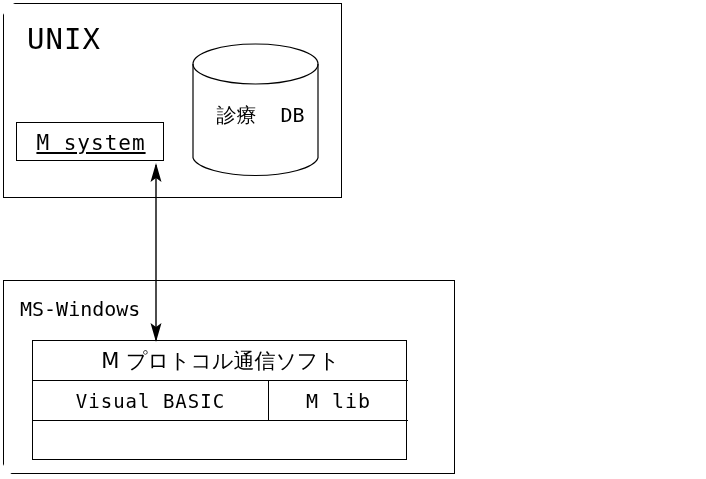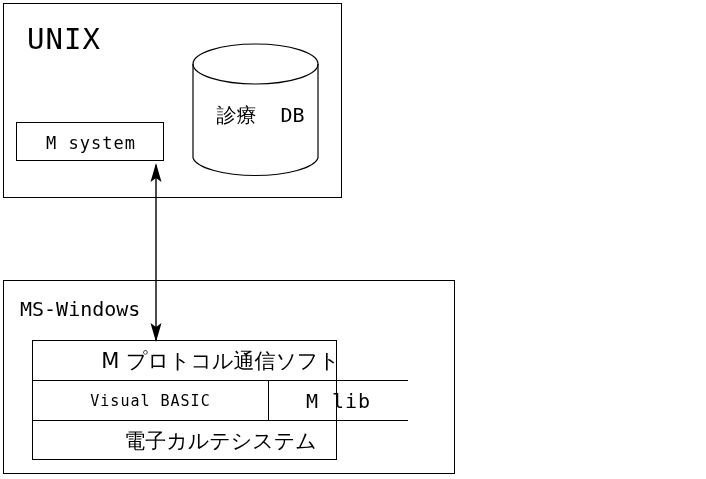--- a/index.html
+++ b/index.html
@@ -11,20 +11,21 @@
   body {
     font-family: "DejaVu Sans Mono", "Liberation Mono", monospace;
     color: #000000;
   }
   #canvas {
     position: relative;
     width: 706px;
     height: 479px;
     background: #ffffff;
     overflow: hidden;
+    border-radius: 27px;
   }
 
   
   .box {
     position: absolute;
     box-sizing: border-box;
     border: 1px solid #000000;
     background: transparent;
   }
 
@@ -54,23 +55,24 @@
   }
   #m-system-label {
     position: absolute;
     left: 0;
     top: 0;
     width: 148px;
     height: 39px;
     display: flex;
     align-items: center;
     justify-content: center;
-    font-size: 17px;
-    letter-spacing: 1px;
-    white-space: nowrap;
+    font-size: 21px;
+    letter-spacing: 1px;
+    white-space: nowrap;
+    text-decoration: underline;
   }
 
   
   #db-cylinder {
     position: absolute;
     left: 192px;
     top: 43px;
     width: 127px;
     height: 136px;
   }
@@ -116,21 +118,21 @@
     line-height: 24px;
     letter-spacing: 0px;
     white-space: nowrap;
     margin-left: 7px;
   }
 
   
   #stack-box {
     left: 32px;
     top: 340px;
-    width: 305px;
+    width: 375px;
     height: 120px;
   }
   .stack-row {
     position: absolute;
     left: 0;
     width: 375px;
     height: 40px;
     box-sizing: border-box;
     display: flex;
     align-items: center;
@@ -160,21 +162,21 @@
   }
 
   .jp {
     font-family: "DejaVu Sans", "Liberation Sans", sans-serif;
     font-size: 21px;
     letter-spacing: 0px;
     white-space: nowrap;
   }
   .mono {
     font-family: "DejaVu Sans Mono", "Liberation Mono", monospace;
-    font-size: 15px;
+    font-size: 19px;
     letter-spacing: 1px;
     white-space: nowrap;
   }
   .mono-bold {
     font-family: "DejaVu Sans Mono", "Liberation Mono", monospace;
     font-size: 20px;
     letter-spacing: 1px;
     white-space: nowrap;
   }
 
@@ -240,19 +242,16 @@
 
     <div class="stack-row" id="row-middle">
       <div class="cell" id="cell-vb">
         <span class="mono">Visual  BASIC</span>
       </div>
       <div class="cell" id="cell-mlib">
         <span class="mono-bold">M lib</span>
       </div>
     </div>
 
-    <div class="stack-row" id="row-karte">
-      <span class="jp">電子カルテシステム</span>
-    </div>
 
   </div>
 
 </div>
 
 </body></html>

